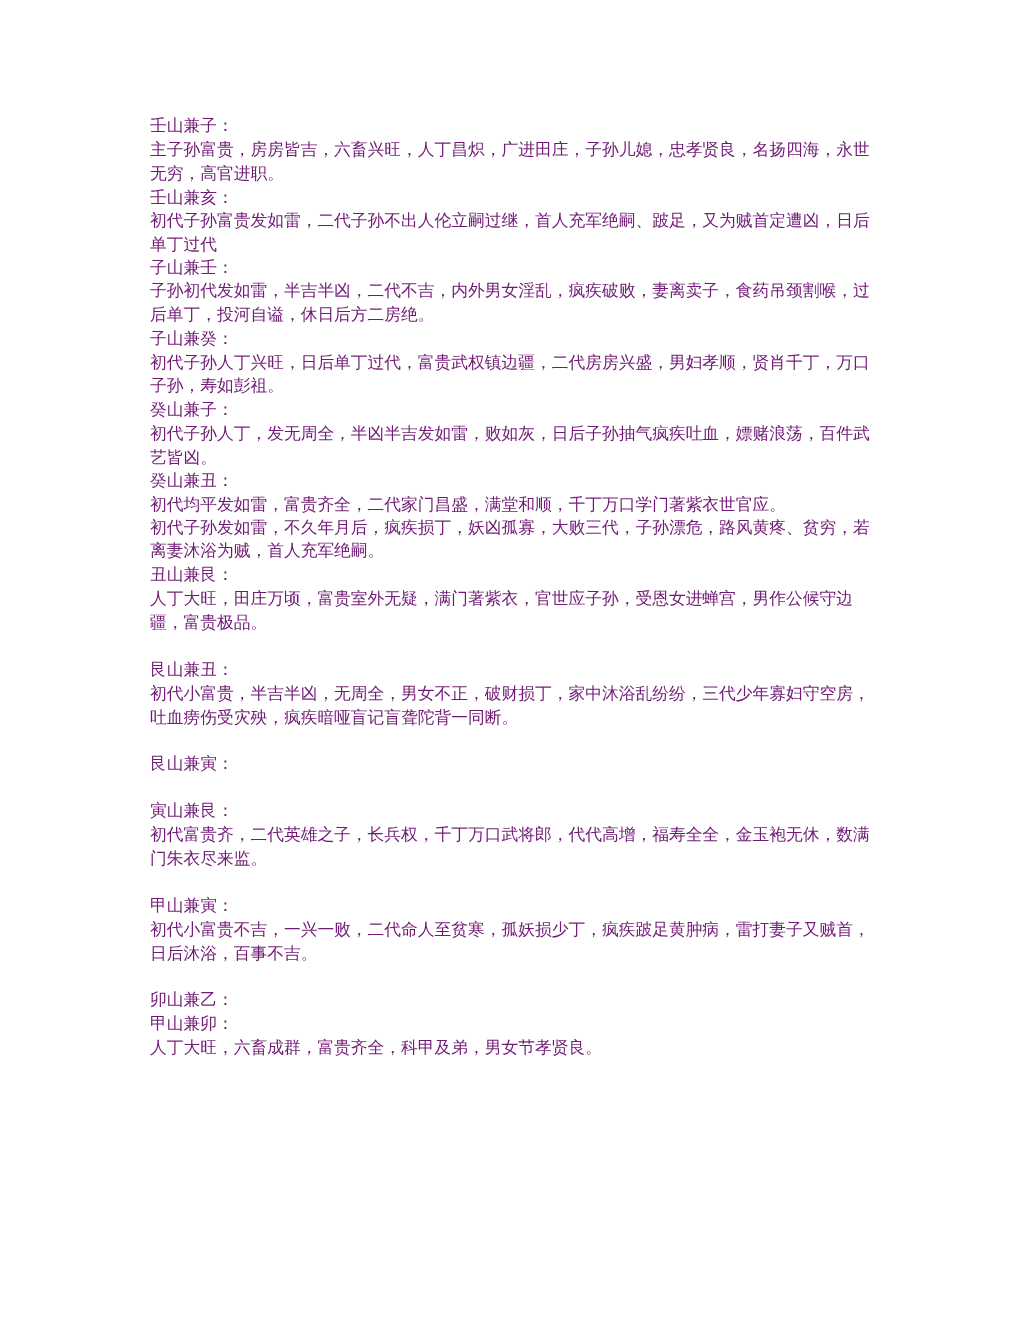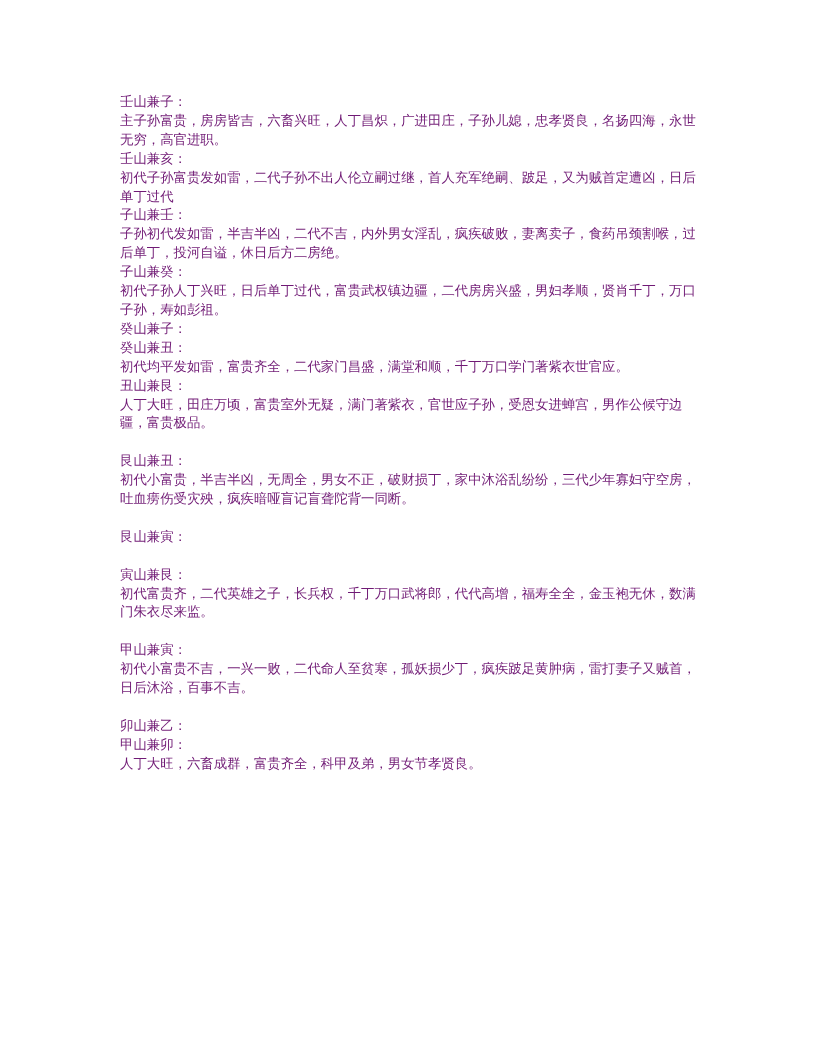--- a/index.html
+++ b/index.html
@@ -33,26 +33,28 @@
   <div class="entry">
     <span class="heading">子山兼壬：</span>
     <span class="body-text">子孙初代发如雷，半吉半凶，二代不吉，内外男女淫乱，疯疾破败，妻离卖子，食药吊颈割喉，过后单丁，投河自谥，休日后方二房绝。</span>
   </div>
   <div class="entry">
     <span class="heading">子山兼癸：</span>
     <span class="body-text">初代子孙人丁兴旺，日后单丁过代，富贵武权镇边疆，二代房房兴盛，男妇孝顺，贤肖千丁，万口子孙，寿如彭祖。</span>
   </div>
   <div class="entry">
     <span class="heading">癸山兼子：</span>
+    <span class="body-text">初代子孙人丁，发无周全，半凶半吉发如雷，败如灰，日后子孙抽气疯疾吐血，嫖赌浪荡，百件武艺皆凶。</span>
   </div>
   <div class="entry">
     <span class="heading">癸山兼丑：</span>
     <span class="body-text">初代均平发如雷，富贵齐全，二代家门昌盛，满堂和顺，千丁万口学门著紫衣世官应。</span>
   </div>
   <div class="entry">
+    <span class="body-text">初代子孙发如雷，不久年月后，疯疾损丁，妖凶孤寡，大败三代，子孙漂危，路风黄疼、贫穷，若离妻沐浴为贼，首人充军绝嗣。</span>
   </div>
   <div class="entry spaced">
     <span class="heading">丑山兼艮：</span>
     <span class="body-text">人丁大旺，田庄万顷，富贵室外无疑，满门著紫衣，官世应子孙，受恩女进蝉宫，男作公候守边疆，富贵极品。</span>
   </div>
   <div class="entry spaced">
     <span class="heading">艮山兼丑：</span>
     <span class="body-text">初代小富贵，半吉半凶，无周全，男女不正，破财损丁，家中沐浴乱纷纷，三代少年寡妇守空房，吐血痨伤受灾殃，疯疾暗哑盲记盲聋陀背一同断。</span>
   </div>
   <div class="entry spaced">

